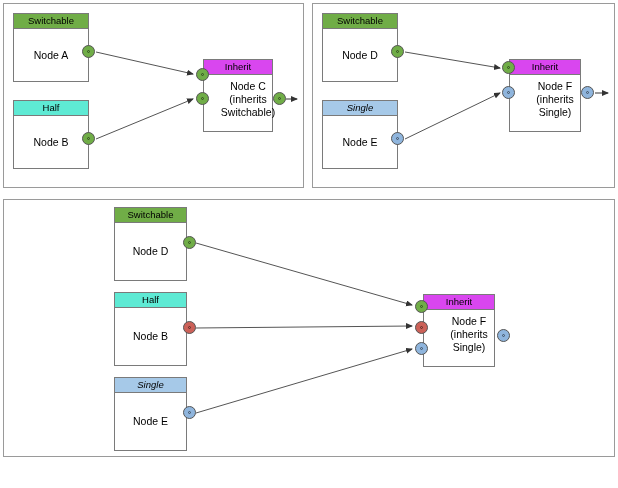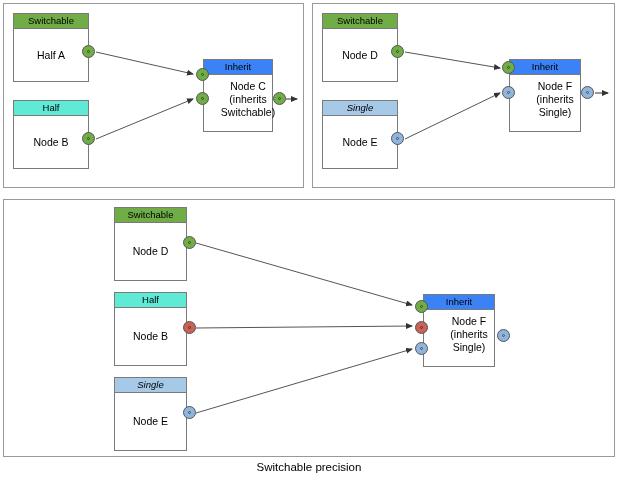--- a/index.html
+++ b/index.html
@@ -45,21 +45,21 @@
     text-align: center;
     font-size: 9.5px;
     color: #000000;
     border-bottom: 1px solid #7a7a7a;
     overflow: hidden;
     white-space: nowrap;
   }
   .hdr-switchable { background: #70ad47; }
   .hdr-half       { background: #5eead4; }
   .hdr-single     { background: #a6c9e8; font-style: italic; }
-  .hdr-inherit    { background: #3b82f6; }
+  .hdr-inherit    { background: #d946ef; }
 
   .node-body {
     flex: 1;
     display: flex;
     align-items: center;
     justify-content: center;
     text-align: center;
     font-size: 10.5px;
     line-height: 13px;
     color: #000000;
@@ -119,21 +119,21 @@
 </style>
 </head>
 <body>
 
 <div id="stage">
 
   <div class="panel" id="panel-1">
 
     <div class="node" style="left:9px; top:9px; width:76px; height:69px;">
       <div class="node-header hdr-switchable">Switchable</div>
-      <div class="node-body">Half A</div>
+      <div class="node-body">Node A</div>
     </div>
 
     <div class="node" style="left:9px; top:96px; width:76px; height:69px;">
       <div class="node-header hdr-half">Half</div>
       <div class="node-body">Node B</div>
     </div>
 
     <div class="node" style="left:199px; top:55px; width:70px; height:73px;">
       <div class="node-header hdr-inherit">Inherit</div>
       <div class="node-body top-align">Node C
@@ -220,14 +220,13 @@
   <div class="port port-blue" style="left:581px; top:86px;"></div>
 
   <div class="port port-green" style="left:183px; top:236px;"></div>
   <div class="port port-red" style="left:183px; top:321px;"></div>
   <div class="port port-blue" style="left:183px; top:406px;"></div>
   <div class="port port-green" style="left:415px; top:300px;"></div>
   <div class="port port-red" style="left:415px; top:321px;"></div>
   <div class="port port-blue" style="left:415px; top:342px;"></div>
   <div class="port port-blue" style="left:497px; top:329px;"></div>
 
-  <div id="caption">Switchable precision</div>
 </div>
 
 </body></html>

